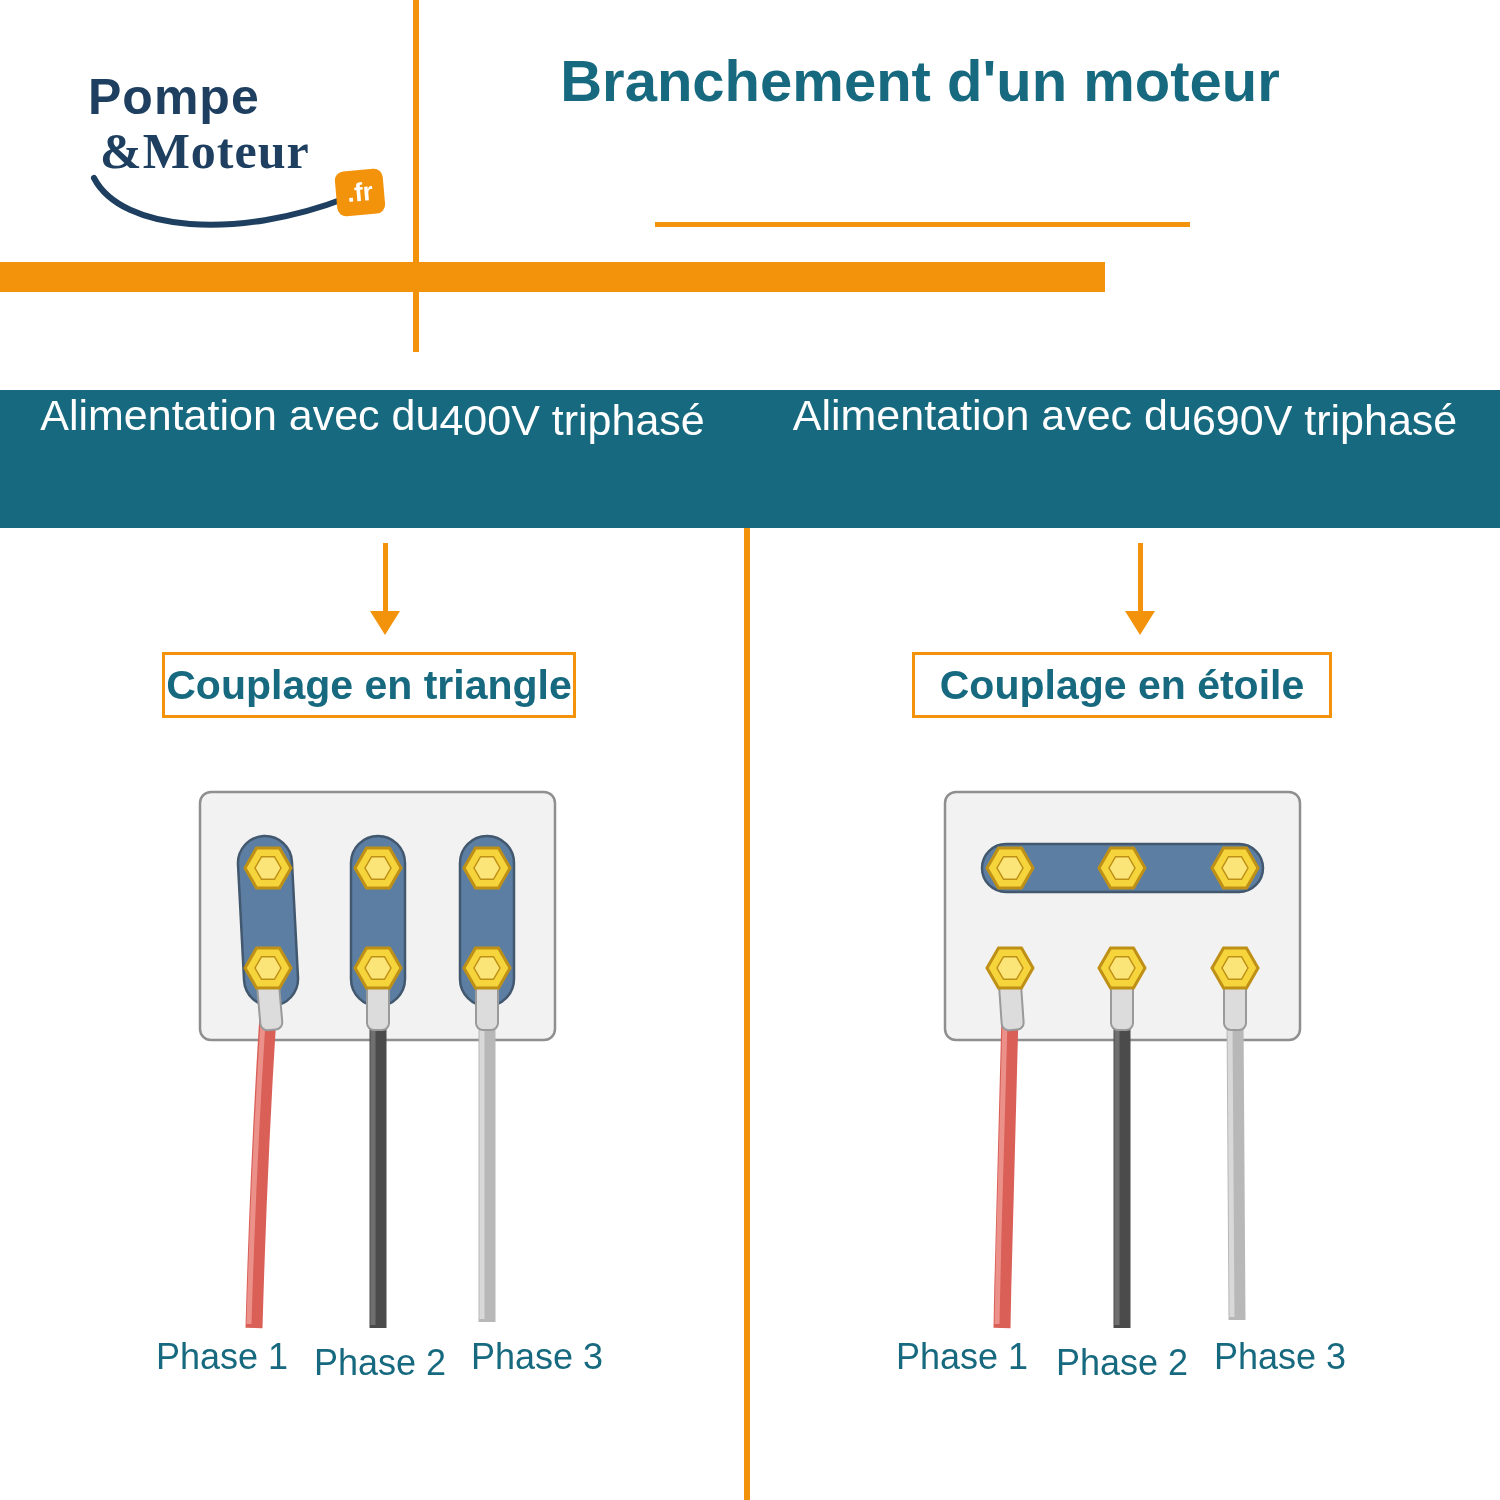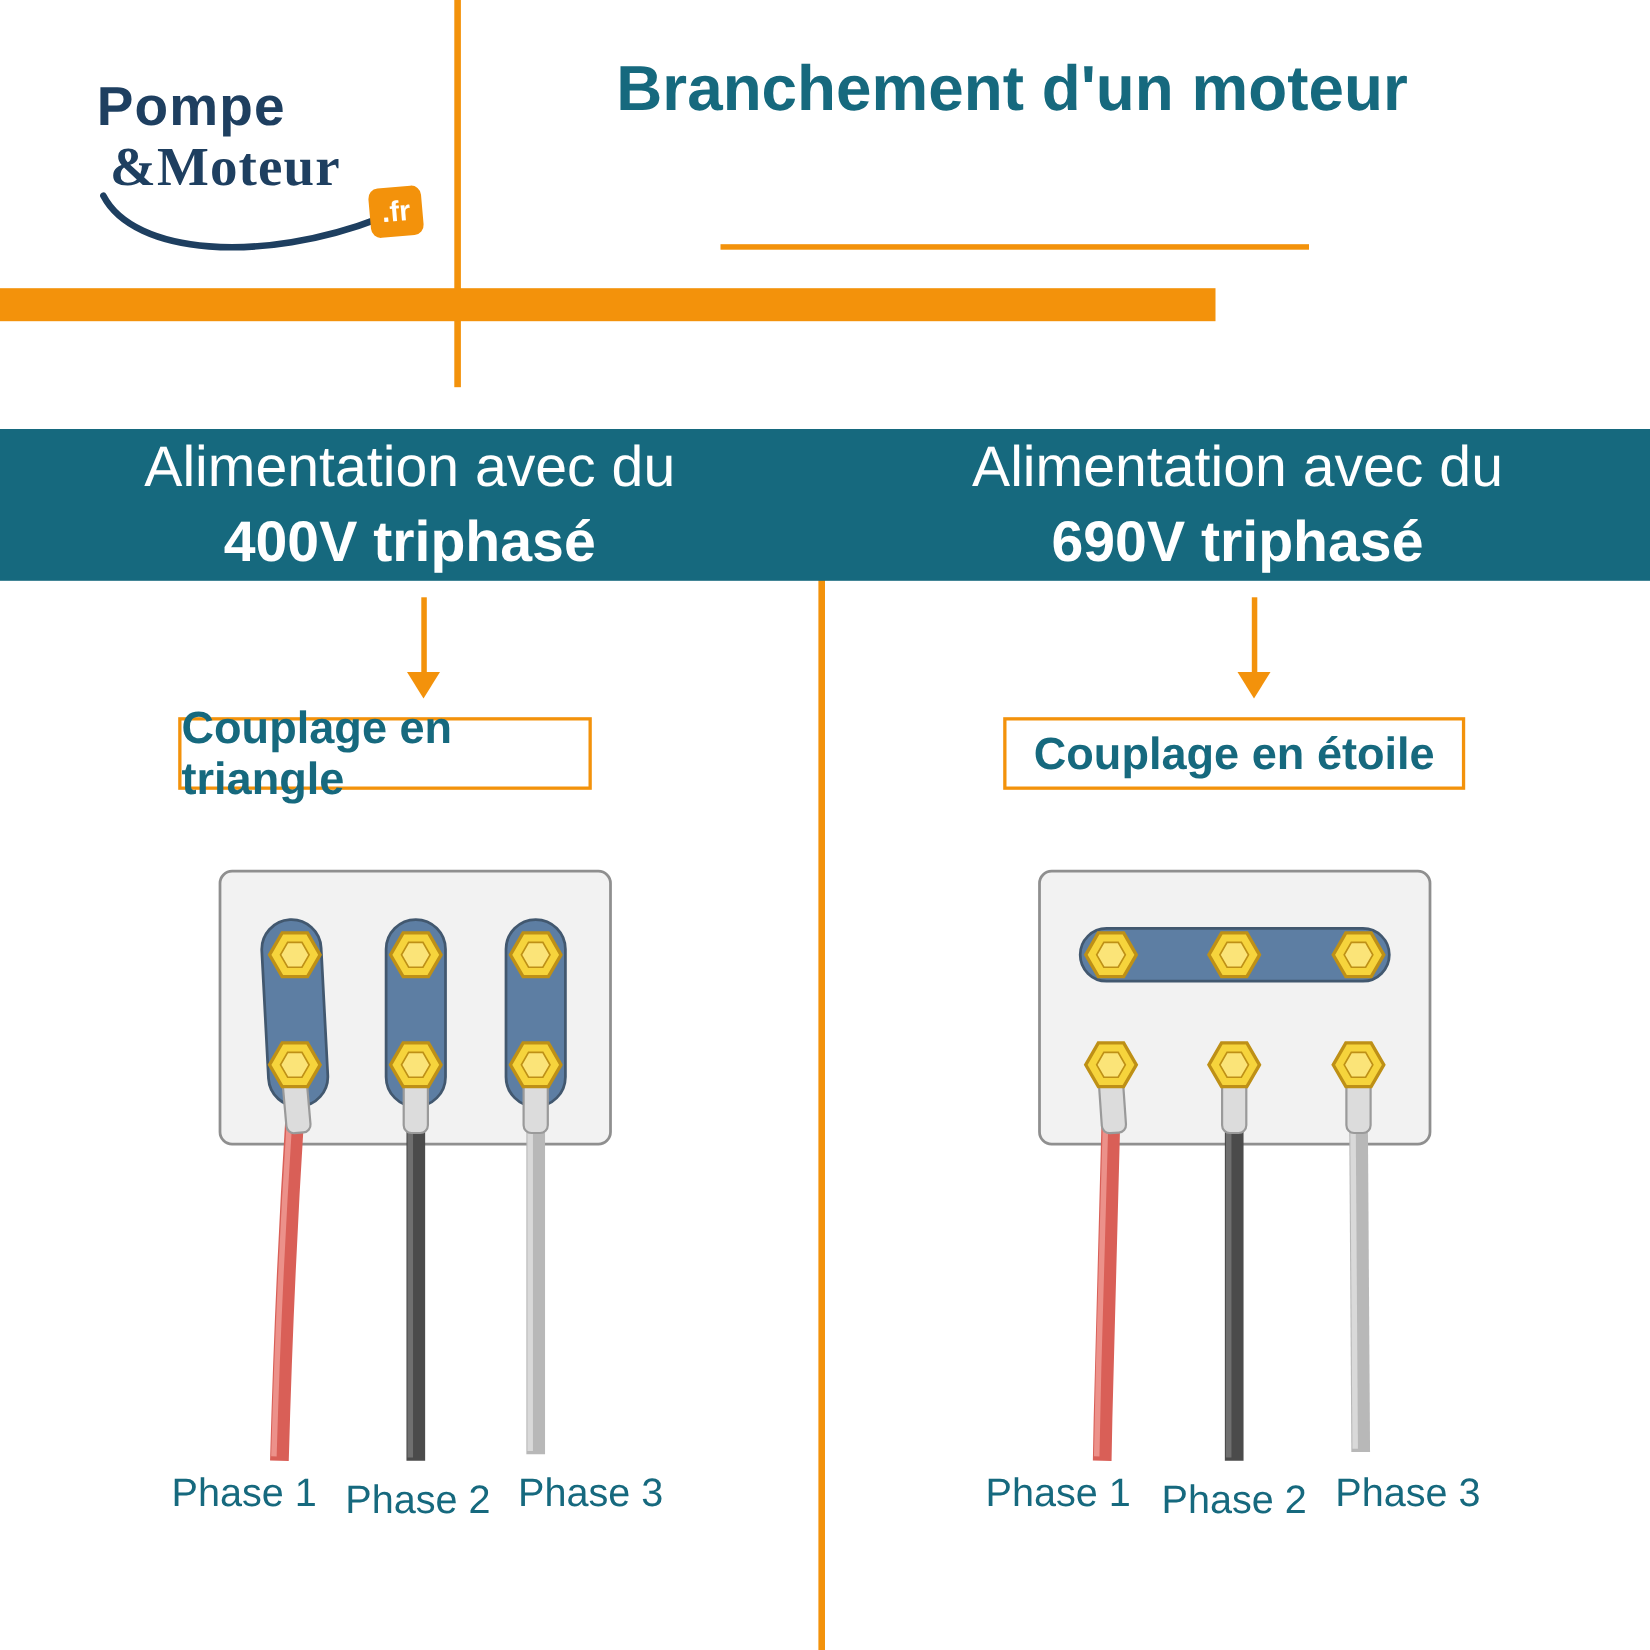--- a/index.html
+++ b/index.html
@@ -24,36 +24,36 @@
   .logo-line2{font-family:"Liberation Serif",serif;font-weight:bold;font-size:50px;color:var(--navy);margin-left:12px;margin-top:-4px;letter-spacing:1px}
   .logo-swoosh{position:absolute;left:0;top:102px;pointer-events:none}
   .logo-fr{position:absolute;right:14px;top:102px;background:var(--orange);color:#fff;font-weight:bold;font-size:26px;padding:7px 11px;border-radius:9px;transform:rotate(-5deg)}
 
   
   .title{position:absolute;left:460px;top:44px;width:920px;text-align:center;color:var(--teal);font-weight:700;font-size:58px;line-height:1.27}
   .title-underline{position:absolute;left:655px;top:222px;width:535px;height:5px;background:var(--orange)}
 
   
   .banner{position:absolute;left:0;top:390px;width:1500px;height:138px;background:var(--teal)}
-  .banner-text{position:absolute;top:390px;height:138px;display:flex;flex-direction:column;justify-content:center;align-items:center;color:#fff;font-size:52px;line-height:1.2}
+  .banner-text{position:absolute;top:390px;height:138px;display:flex;justify-content:center;color:#fff;font-size:43px;line-height:1.2}
   .banner-text.bleft{left:0;width:745px}
   .banner-text.bright{left:750px;width:750px}
   .banner-l1{font-weight:400}
-  .banner-l2{font-weight:700;margin-top:5px}
+  .banner-l2{font-weight:400;margin-top:5px}
 
   
   .arrow{position:absolute;top:543px;width:34px;display:flex;flex-direction:column;align-items:center}
   .arrow-line{width:5px;height:68px;background:var(--orange)}
   .arrow-head{width:0;height:0;border-left:15px solid transparent;border-right:15px solid transparent;border-top:24px solid var(--orange)}
   .arrow.aleft{left:368px}
   .arrow.aright{left:1123px}
 
   
   .couple{position:absolute;top:652px;height:66px;border:3px solid var(--orange);background:#fff;display:flex;align-items:center;justify-content:center;font-size:41px;font-weight:700;color:var(--teal)}
-  .couple.cleft{left:162px;width:376px}
+  .couple.cleft{left:162px;width:414px}
   .couple.cright{left:912px;width:420px}
 
   
   .illus{position:absolute}
 
   .tbox{fill:var(--box-fill);stroke:var(--box-stroke);stroke-width:2.5}
   .strap{fill:var(--slate);stroke:var(--slate-dark);stroke-width:2.5}
   .ferrule{fill:#DCDCDC;stroke:#9A9A9A;stroke-width:2}
   .nut-outer{fill:var(--nut);stroke:var(--nut-dark);stroke-width:3}
   .nut-inner{fill:#FBE478;stroke:var(--nut-dark);stroke-width:1.5}

